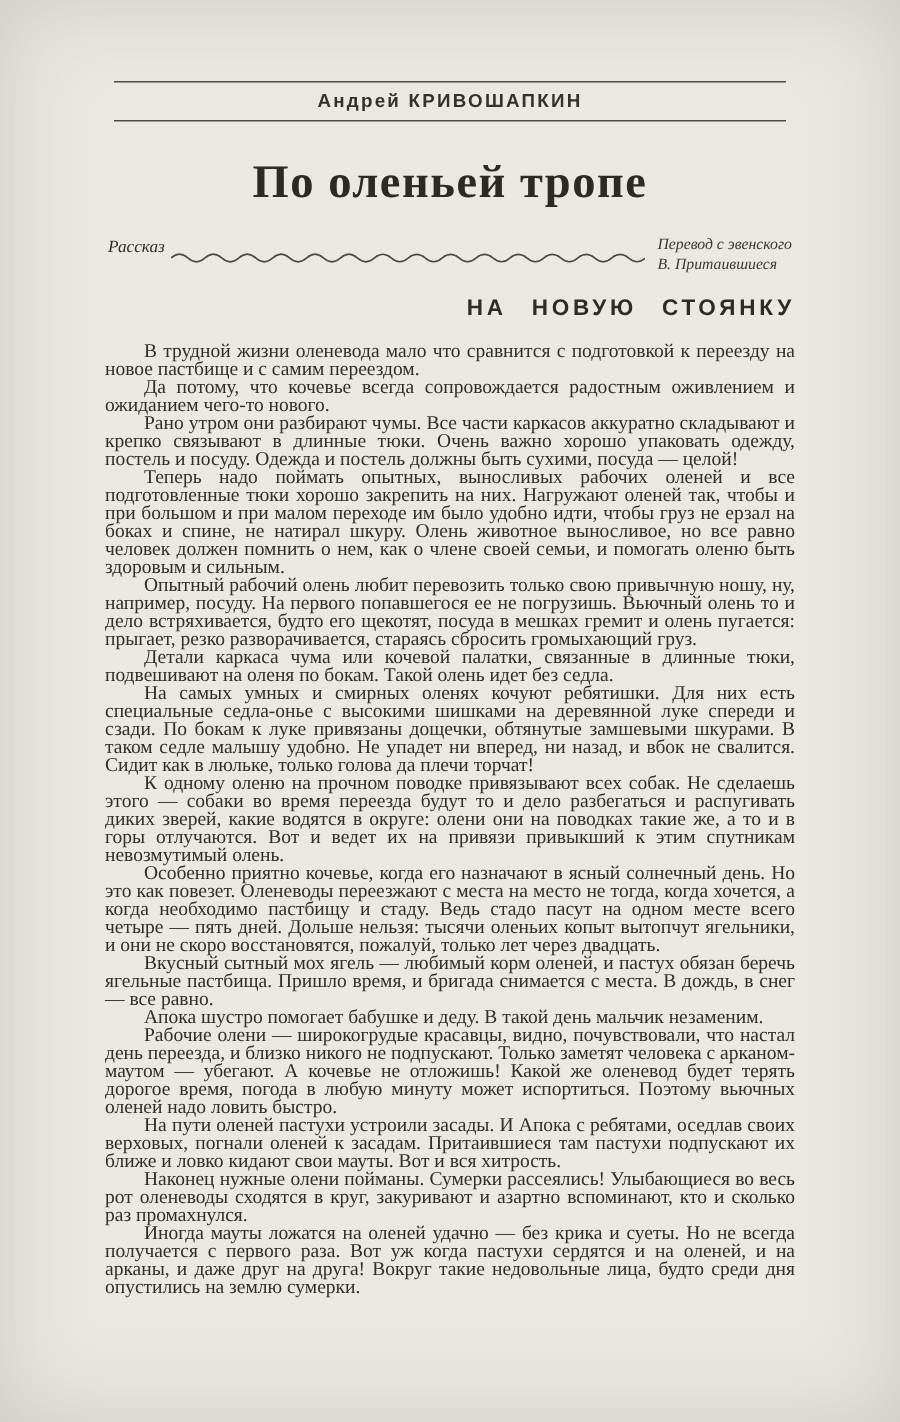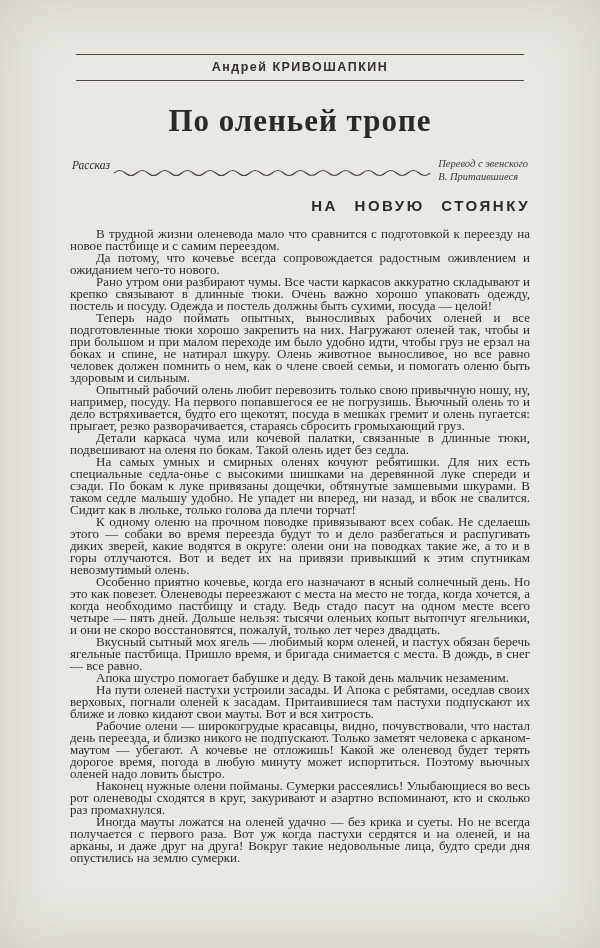--- a/index.html
+++ b/index.html
@@ -110,19 +110,19 @@
       <p>Да потому, что кочевье всегда сопровождается радостным оживлением и ожиданием чего-то нового.</p>
       <p>Рано утром они разбирают чумы. Все части каркасов аккуратно складывают и крепко связывают в длинные тюки. Очень важно хорошо упаковать одежду, постель и посуду. Одежда и постель должны быть сухими, посуда — целой!</p>
       <p>Теперь надо поймать опытных, выносливых рабочих оленей и все подготовленные тюки хорошо закрепить на них. Нагружают оленей так, чтобы и при большом и при малом переходе им было удобно идти, чтобы груз не ерзал на боках и спине, не натирал шкуру. Олень животное выносливое, но все равно человек должен помнить о нем, как о члене своей семьи, и помогать оленю быть здоровым и сильным.</p>
       <p>Опытный рабочий олень любит перевозить только свою привычную ношу, ну, например, посуду. На первого попавшегося ее не погрузишь. Вьючный олень то и дело встряхивается, будто его щекотят, посуда в мешках гремит и олень пугается: прыгает, резко разворачивается, стараясь сбросить громыхающий груз.</p>
       <p>Детали каркаса чума или кочевой палатки, связанные в длинные тюки, подвешивают на оленя по бокам. Такой олень идет без седла.</p>
       <p>На самых умных и смирных оленях кочуют ребятишки. Для них есть специальные седла-онье с высокими шишками на деревянной луке спереди и сзади. По бокам к луке привязаны дощечки, обтянутые замшевыми шкурами. В таком седле малышу удобно. Не упадет ни вперед, ни назад, и вбок не свалится. Сидит как в люльке, только голова да плечи торчат!</p>
       <p>К одному оленю на прочном поводке привязывают всех собак. Не сделаешь этого — собаки во время переезда будут то и дело разбегаться и распугивать диких зверей, какие водятся в округе: олени они на поводках такие же, а то и в горы отлучаются. Вот и ведет их на привязи привыкший к этим спутникам невозмутимый олень.</p>
       <p>Особенно приятно кочевье, когда его назначают в ясный солнечный день. Но это как повезет. Оленеводы переезжают с места на место не тогда, когда хочется, а когда необходимо пастбищу и стаду. Ведь стадо пасут на одном месте всего четыре — пять дней. Дольше нельзя: тысячи оленьих копыт вытопчут ягельники, и они не скоро восстановятся, пожалуй, только лет через двадцать.</p>
       <p>Вкусный сытный мох ягель — любимый корм оленей, и пастух обязан беречь ягельные пастбища. Пришло время, и бригада снимается с места. В дождь, в снег — все равно.</p>
       <p>Апока шустро помогает бабушке и деду. В такой день мальчик незаменим.</p>
+      <p>Рабочие олени — широкогрудые красавцы, видно, почувствовали, что настал день переезда, и близко никого не подпускают. Только заметят человека с арканом-маутом — убегают. А кочевье не отложишь! Какой же оленевод будет терять дорогое время, погода в любую минуту может испортиться. Поэтому вьючных оленей надо ловить быстро.</p>
       <p>На пути оленей пастухи устроили засады. И Апока с ребятами, оседлав своих верховых, погнали оленей к засадам. Притаившиеся там пастухи подпускают их ближе и ловко кидают свои мауты. Вот и вся хитрость.</p>
-      <p>Рабочие олени — широкогрудые красавцы, видно, почувствовали, что настал день переезда, и близко никого не подпускают. Только заметят человека с арканом-маутом — убегают. А кочевье не отложишь! Какой же оленевод будет терять дорогое время, погода в любую минуту может испортиться. Поэтому вьючных оленей надо ловить быстро.</p>
       <p>Наконец нужные олени пойманы. Сумерки рассеялись! Улыбающиеся во весь рот оленеводы сходятся в круг, закуривают и азартно вспоминают, кто и сколько раз промахнулся.</p>
       <p>Иногда мауты ложатся на оленей удачно — без крика и суеты. Но не всегда получается с первого раза. Вот уж когда пастухи сердятся и на оленей, и на арканы, и даже друг на друга! Вокруг такие недовольные лица, будто среди дня опустились на землю сумерки.</p>
     </div>
 
 </div>
 
 </body></html>

